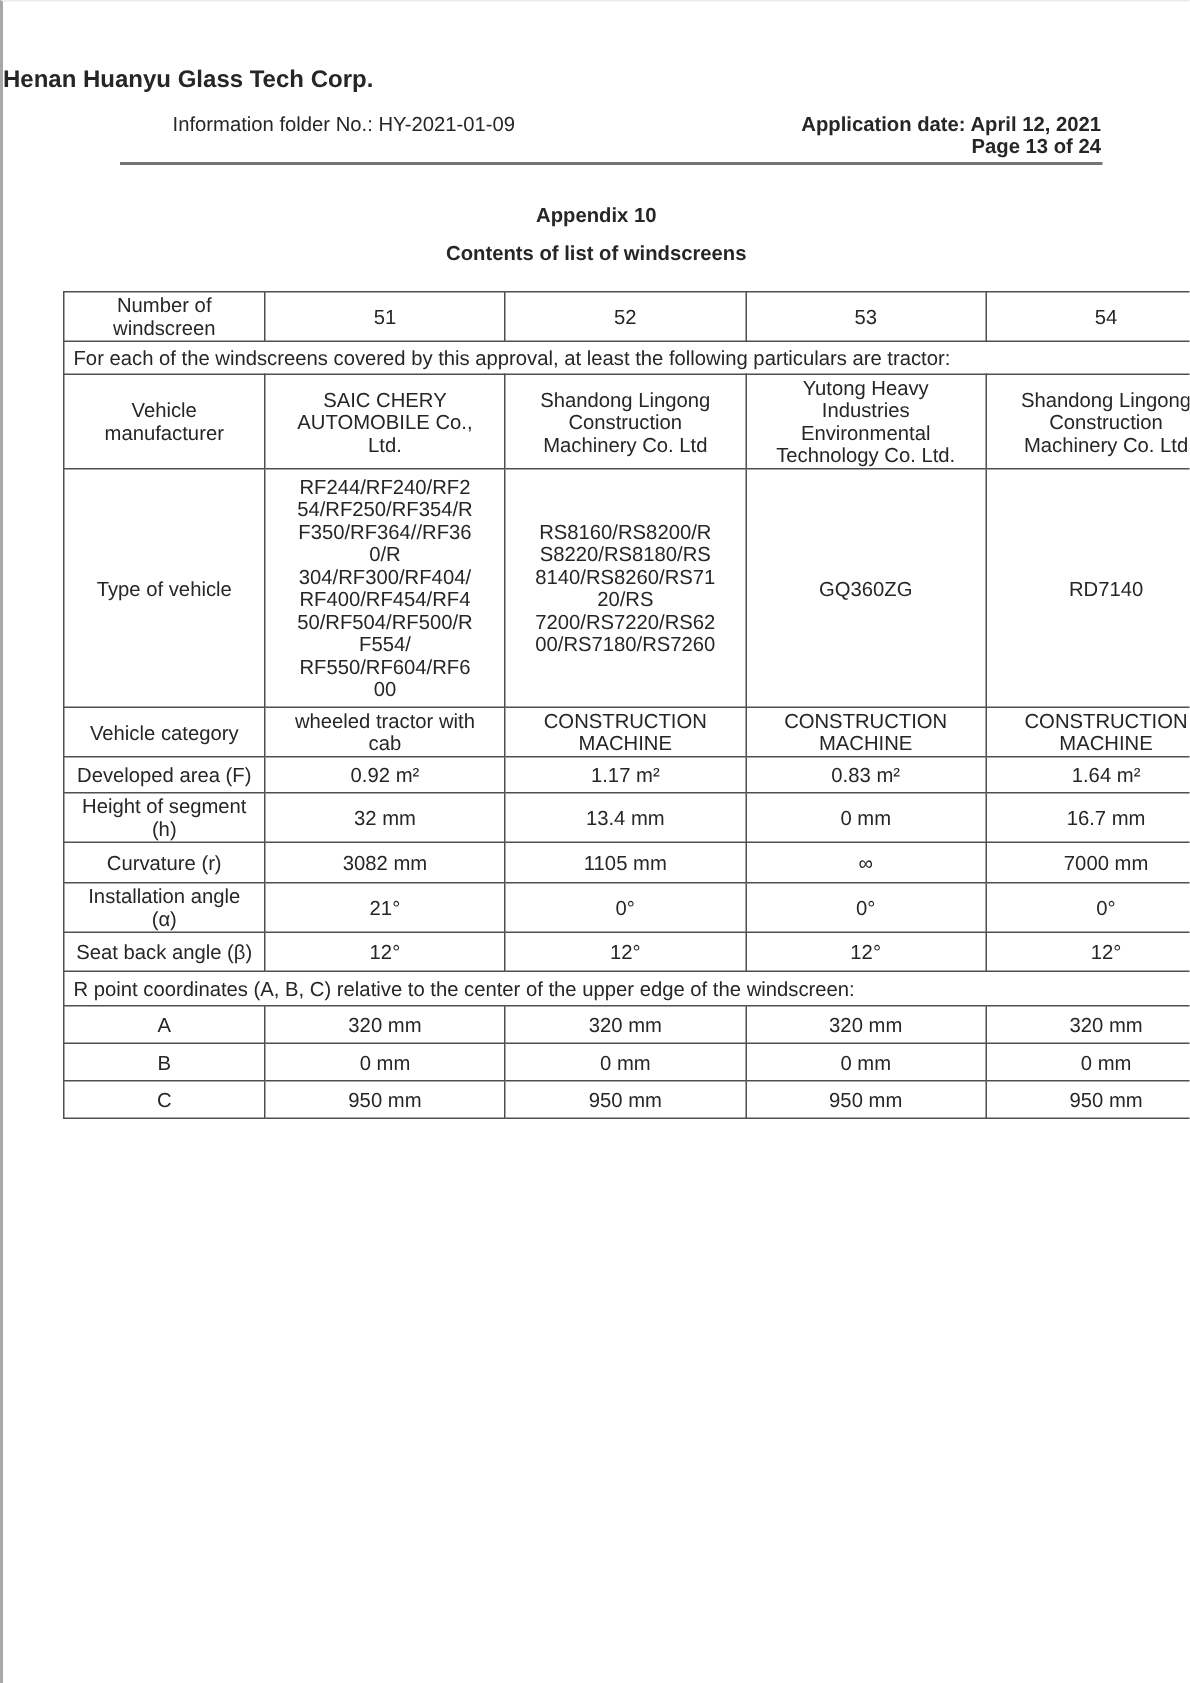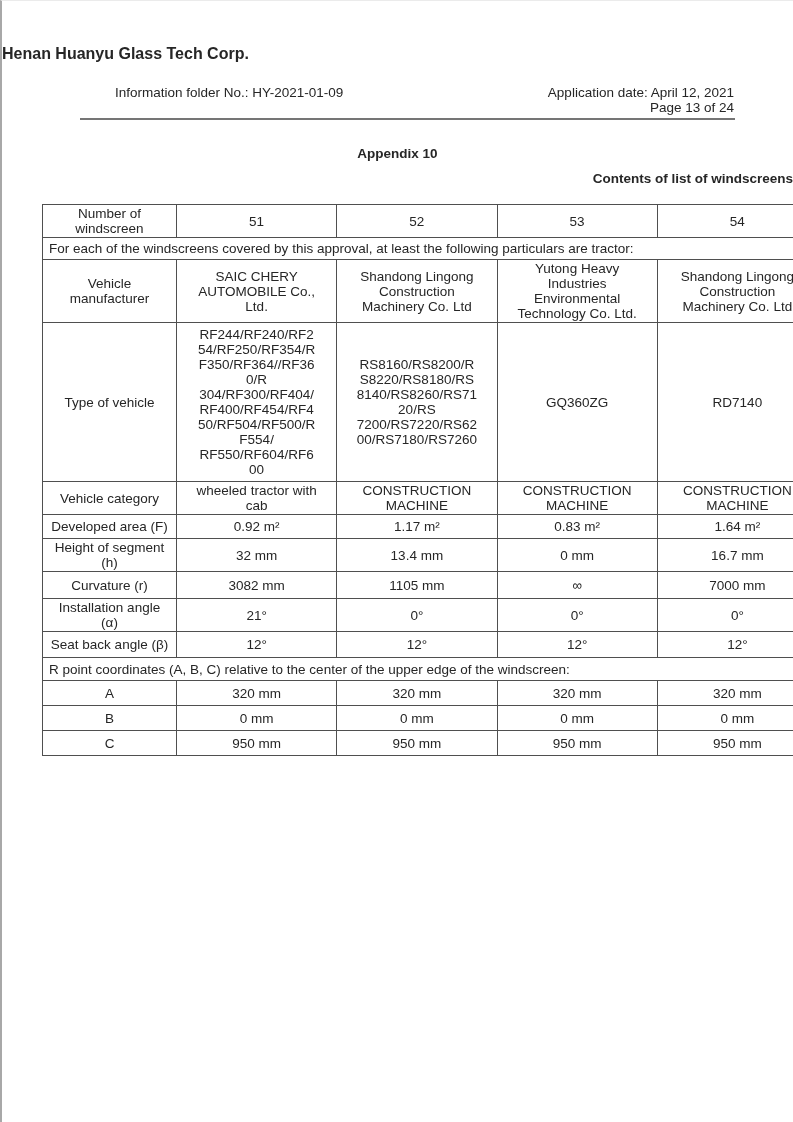--- a/index.html
+++ b/index.html
@@ -16,37 +16,37 @@
   .company-title {
     text-align: left;
     font-weight: bold;
     font-size: 16px;
     padding-top: 44px;
   }
   .info-row {
     display: flex;
     justify-content: space-between;
     align-items: flex-start;
-    margin: 22px 59px 0 113px;
+    margin: 12px 59px 0 113px;
     font-size: 13.5px;
     line-height: 15px;
   }
-  .info-right { text-align: right; }
+  .info-right { text-align: right; font-weight: bold; }
   .header-rule {
     height: 0;
     border-top: 2px solid #757575;
     margin: 3px 58px 0 78px;
   }
   .appendix-title, .doc-subtitle {
     text-align: center;
     font-weight: bold;
     font-size: 13.5px;
   }
   .appendix-title { margin-top: 26px; }
-  .doc-subtitle  { margin-top: 10px; text-align: right; }
+  .doc-subtitle  { margin-top: 10px; }
 
   table.ws-table {
     border-collapse: collapse;
     table-layout: fixed;
     margin: 18px 0 0 40px;
     width: 776px;
     font-size: 13.5px;
     line-height: 15px;
     color: #262626;
   }

